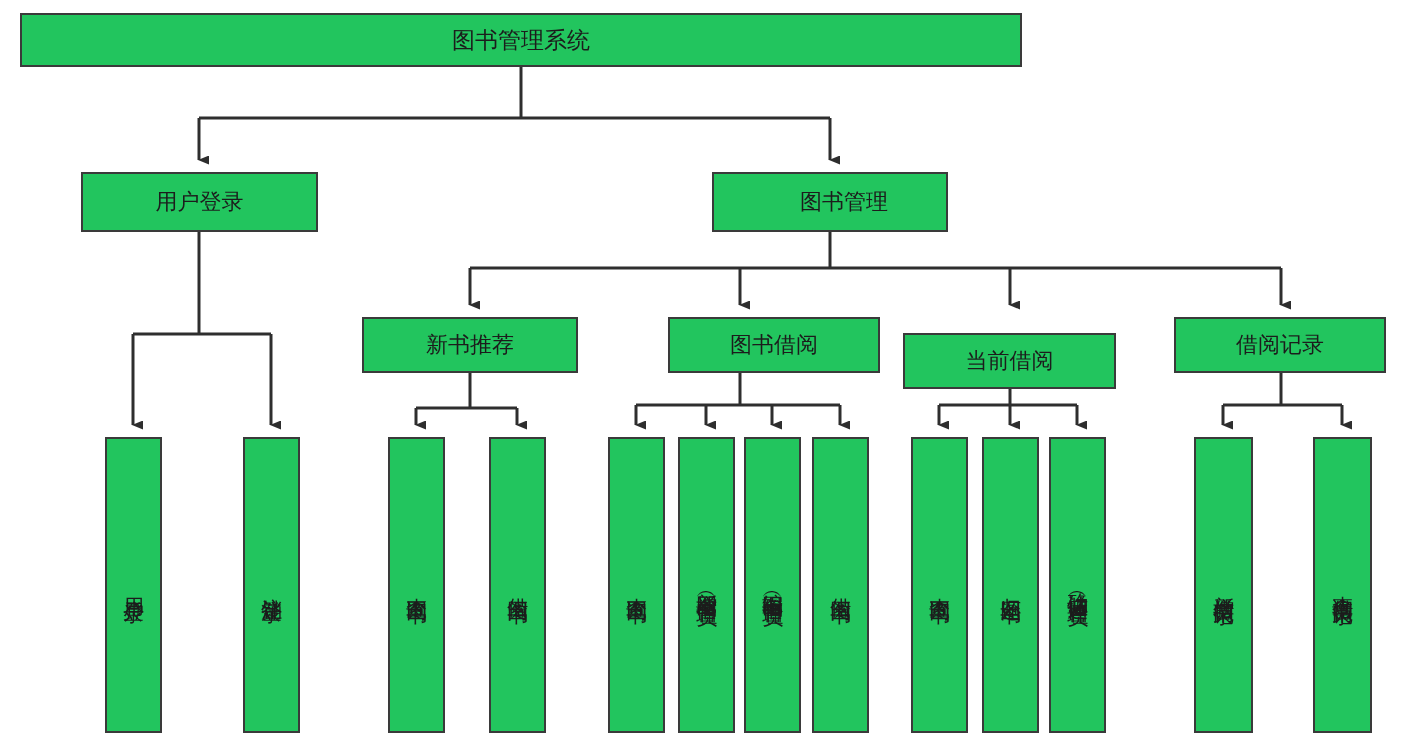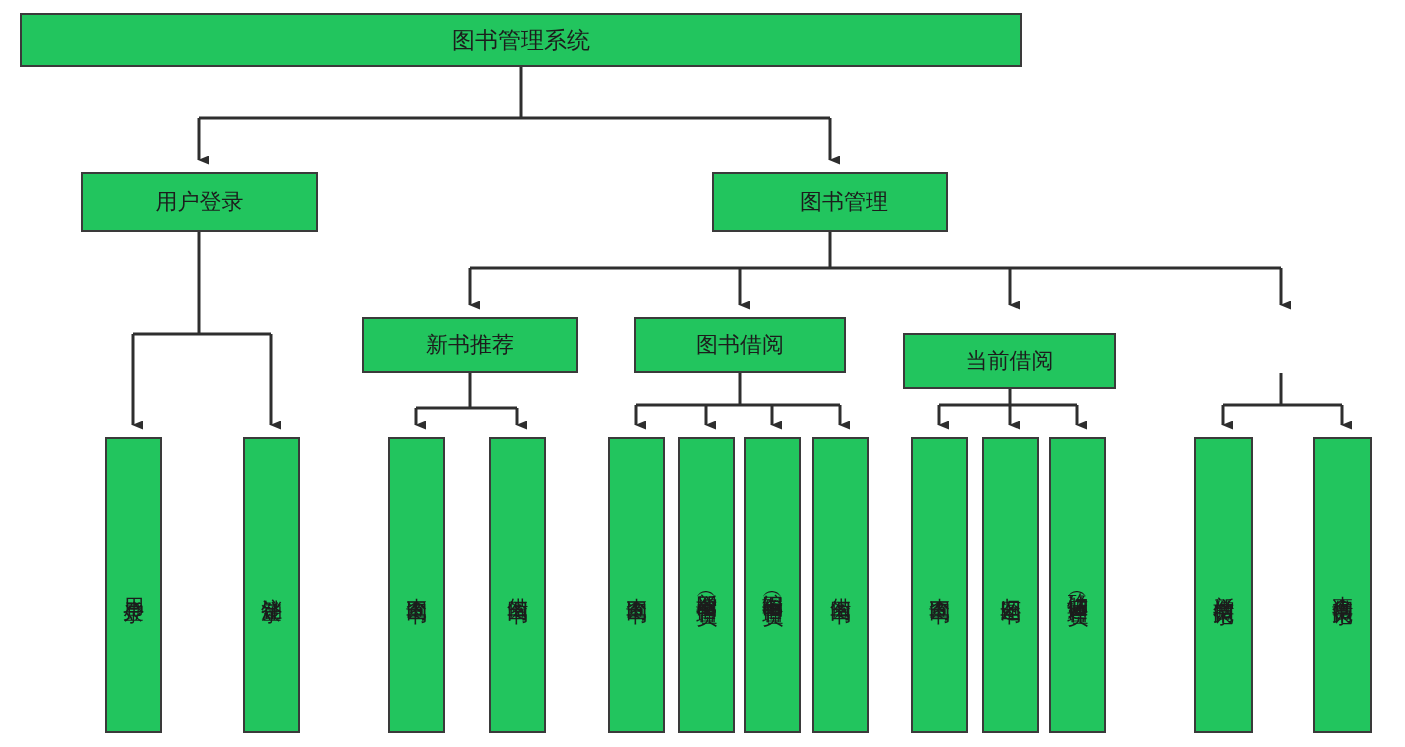--- a/index.html
+++ b/index.html
@@ -135,26 +135,29 @@
   <div class="node level2" style="left:81px; top:172px; width:237px; height:60px;">
     <span>用户登录</span>
   </div>
   <div class="node level2" style="left:712px; top:172px; width:236px; height:60px;padding-left:28px;">
     <span>图书管理</span>
   </div>
 
   <div class="node level3" style="left:362px; top:317px; width:216px; height:56px;">
     <span>新书推荐</span>
   </div>
-  <div class="node level3" style="left:634px; top:317px; width:212px; height:56px;">
+  <div class="node level3" style="left:668px; top:317px; width:212px; height:56px;">
     <span>图书借阅</span>
   </div>
   <div class="node level3" style="left:903px; top:333px; width:213px; height:56px;">
     <span>当前借阅</span>
   </div>
+  <div class="node level3" style="left:1174px; top:317px; width:212px; height:56px;">
+    <span>借阅记录</span>
+  </div>
 
   <div class="node leaf" style="left:105px; top:437px; width:57px; height:296px;">
     <span class="leaf-text">用户登录</span>
   </div>
   <div class="node leaf" style="left:243px; top:437px; width:57px; height:296px;">
     <span class="leaf-text">注销登录</span>
   </div>
 
   <div class="node leaf" style="left:388px; top:437px; width:57px; height:296px;">
     <span class="leaf-text">查询图书</span>

